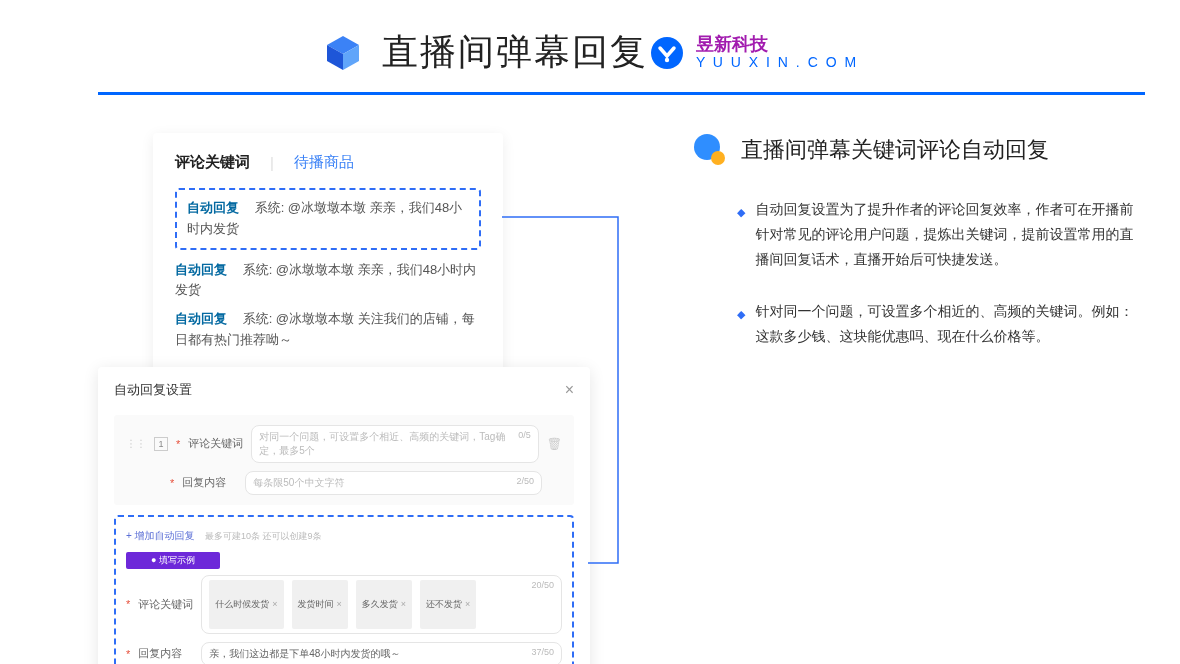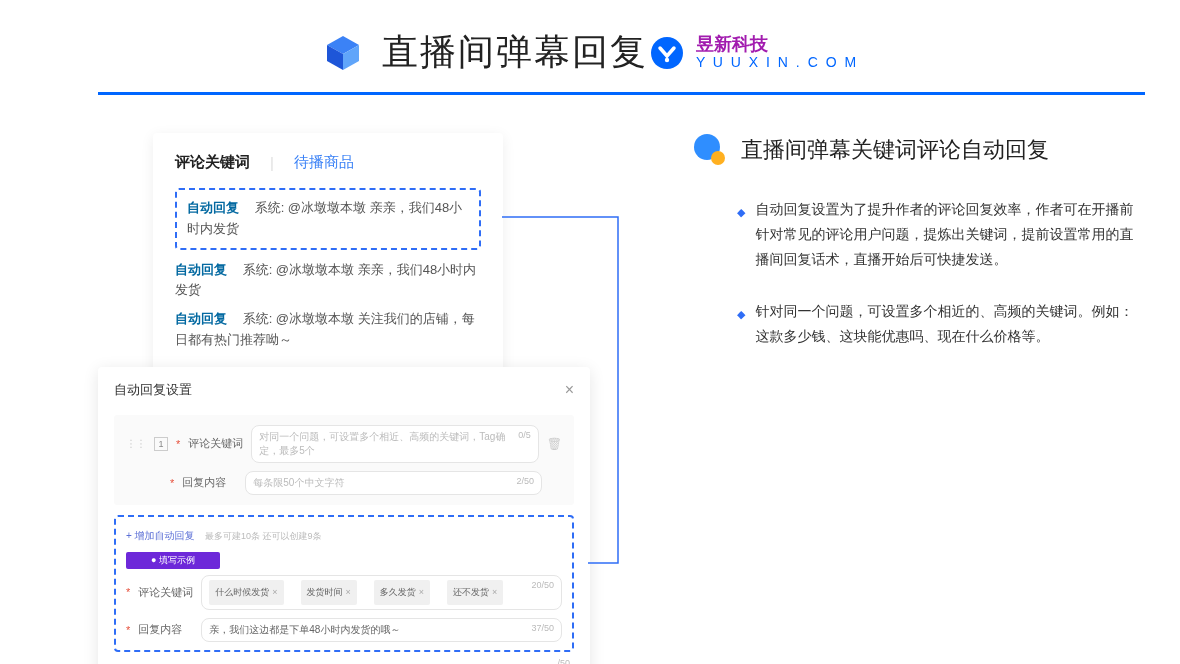--- a/index.html
+++ b/index.html
@@ -46,21 +46,21 @@
 .row-label { color: #666; width: 55px; }
 .row-input { flex: 1; border: 1px solid #e5e5e5; border-radius: 8px; background: #fff; padding: 4px 7px; font-size: 10px; color: #bbb; display: flex; justify-content: space-between; }
 .row-input.filled { color: #666; }
 .char-count { color: #bbb; font-size: 9px; }
 .trash { color: #ccc; font-size: 12px; }
 
 .dashed-bottom { border: 2px dashed #2f6df6; border-radius: 4px; padding: 8px 10px; margin-top: 10px; position: relative; }
 .add-link { color: #5b6fd6; font-size: 10px; margin-bottom: 6px; display: inline-block; }
 .add-hint { color: #bbb; font-size: 9px; margin-left: 6px; }
 .example-badge { display: inline-block; background: #6d28d9; color: #fff; font-size: 9px; padding: 2px 25px; border-radius: 2px; margin-bottom: 6px; }
-.tag-chip { display: inline-flex; align-items: center; background: #f0f0f0; color: #666; font-size: 9px; padding: 6px 6px; border-radius: 2px; margin-right: 17px; }
+.tag-chip { display: inline-flex; align-items: center; background: #f0f0f0; color: #666; font-size: 9px; padding: 18px 6px; border-radius: 2px; margin-right: 8px; }
 .tag-x { margin-left: 3px; color: #aaa; }
 .connector { position: absolute; pointer-events: none; }
 
 
 .right-header { display: flex; align-items: center; gap: 14px; margin-bottom: 30px; }
 .bubble-icon { width: 34px; height: 34px; position: relative; }
 .right-title { font-size: 22px; color: #222; font-weight: 500; }
 .bullet { display: flex; gap: 10px; margin-bottom: 26px; padding-left: 44px; font-size: 14px; color: #333; line-height: 1.8; }
 .bullet-diamond { color: #2f6df6; font-size: 11px; margin-top: 6px; flex-shrink: 0; }
 </style>

